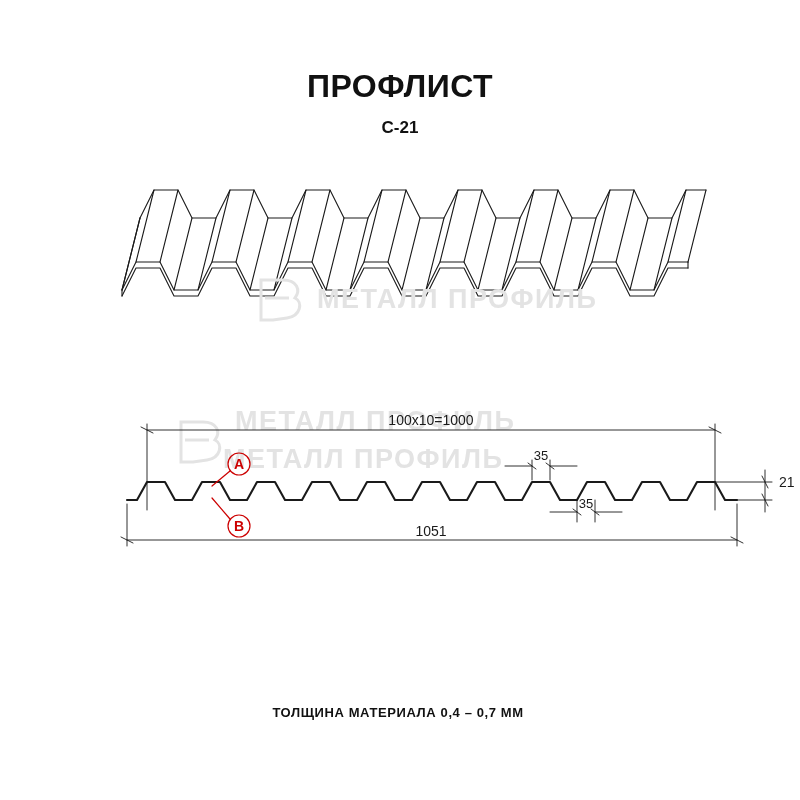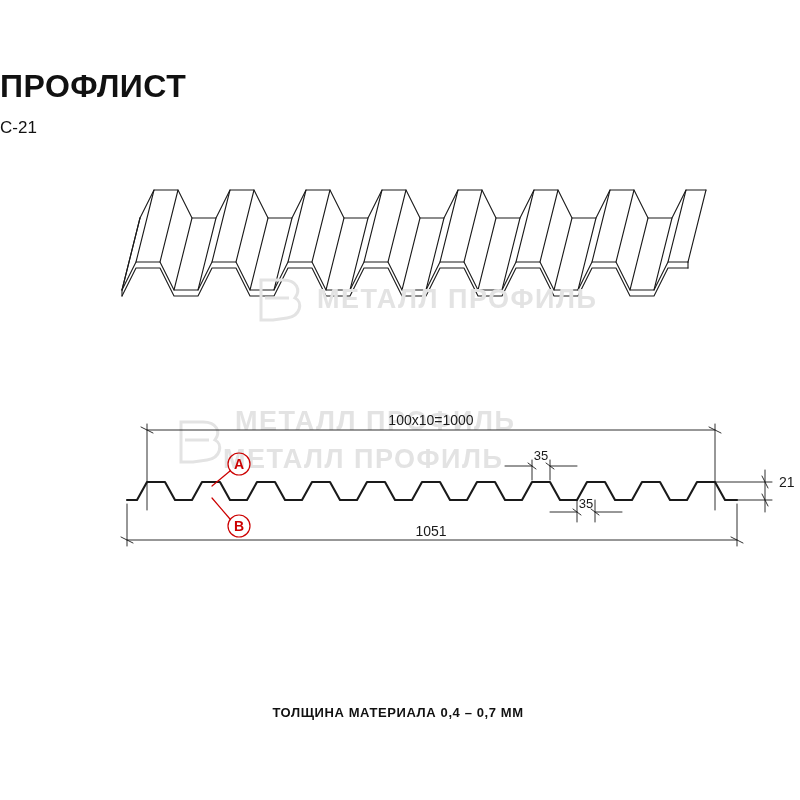--- a/index.html
+++ b/index.html
@@ -17,33 +17,34 @@
   }
   .page {
     position: absolute;
     inset: 0;
   }
   .title {
     position: absolute;
     top: 68px;
     left: 0;
     width: 800px;
+    text-align: center;
     font-size: 32px;
     font-weight: bold;
     letter-spacing: 0.5px;
     color: #111111;
   }
   .subtitle {
     position: absolute;
     top: 118px;
     left: 0;
     width: 800px;
-    text-align: left;
+    text-align: center;
     font-size: 17px;
-    font-weight: normal;
+    font-weight: bold;
     color: #111111;
   }
   .footer-note {
     position: absolute;
     top: 705px;
     left: 0;
     width: 796px;
     text-align: center;
     font-size: 13px;
     font-weight: bold;

